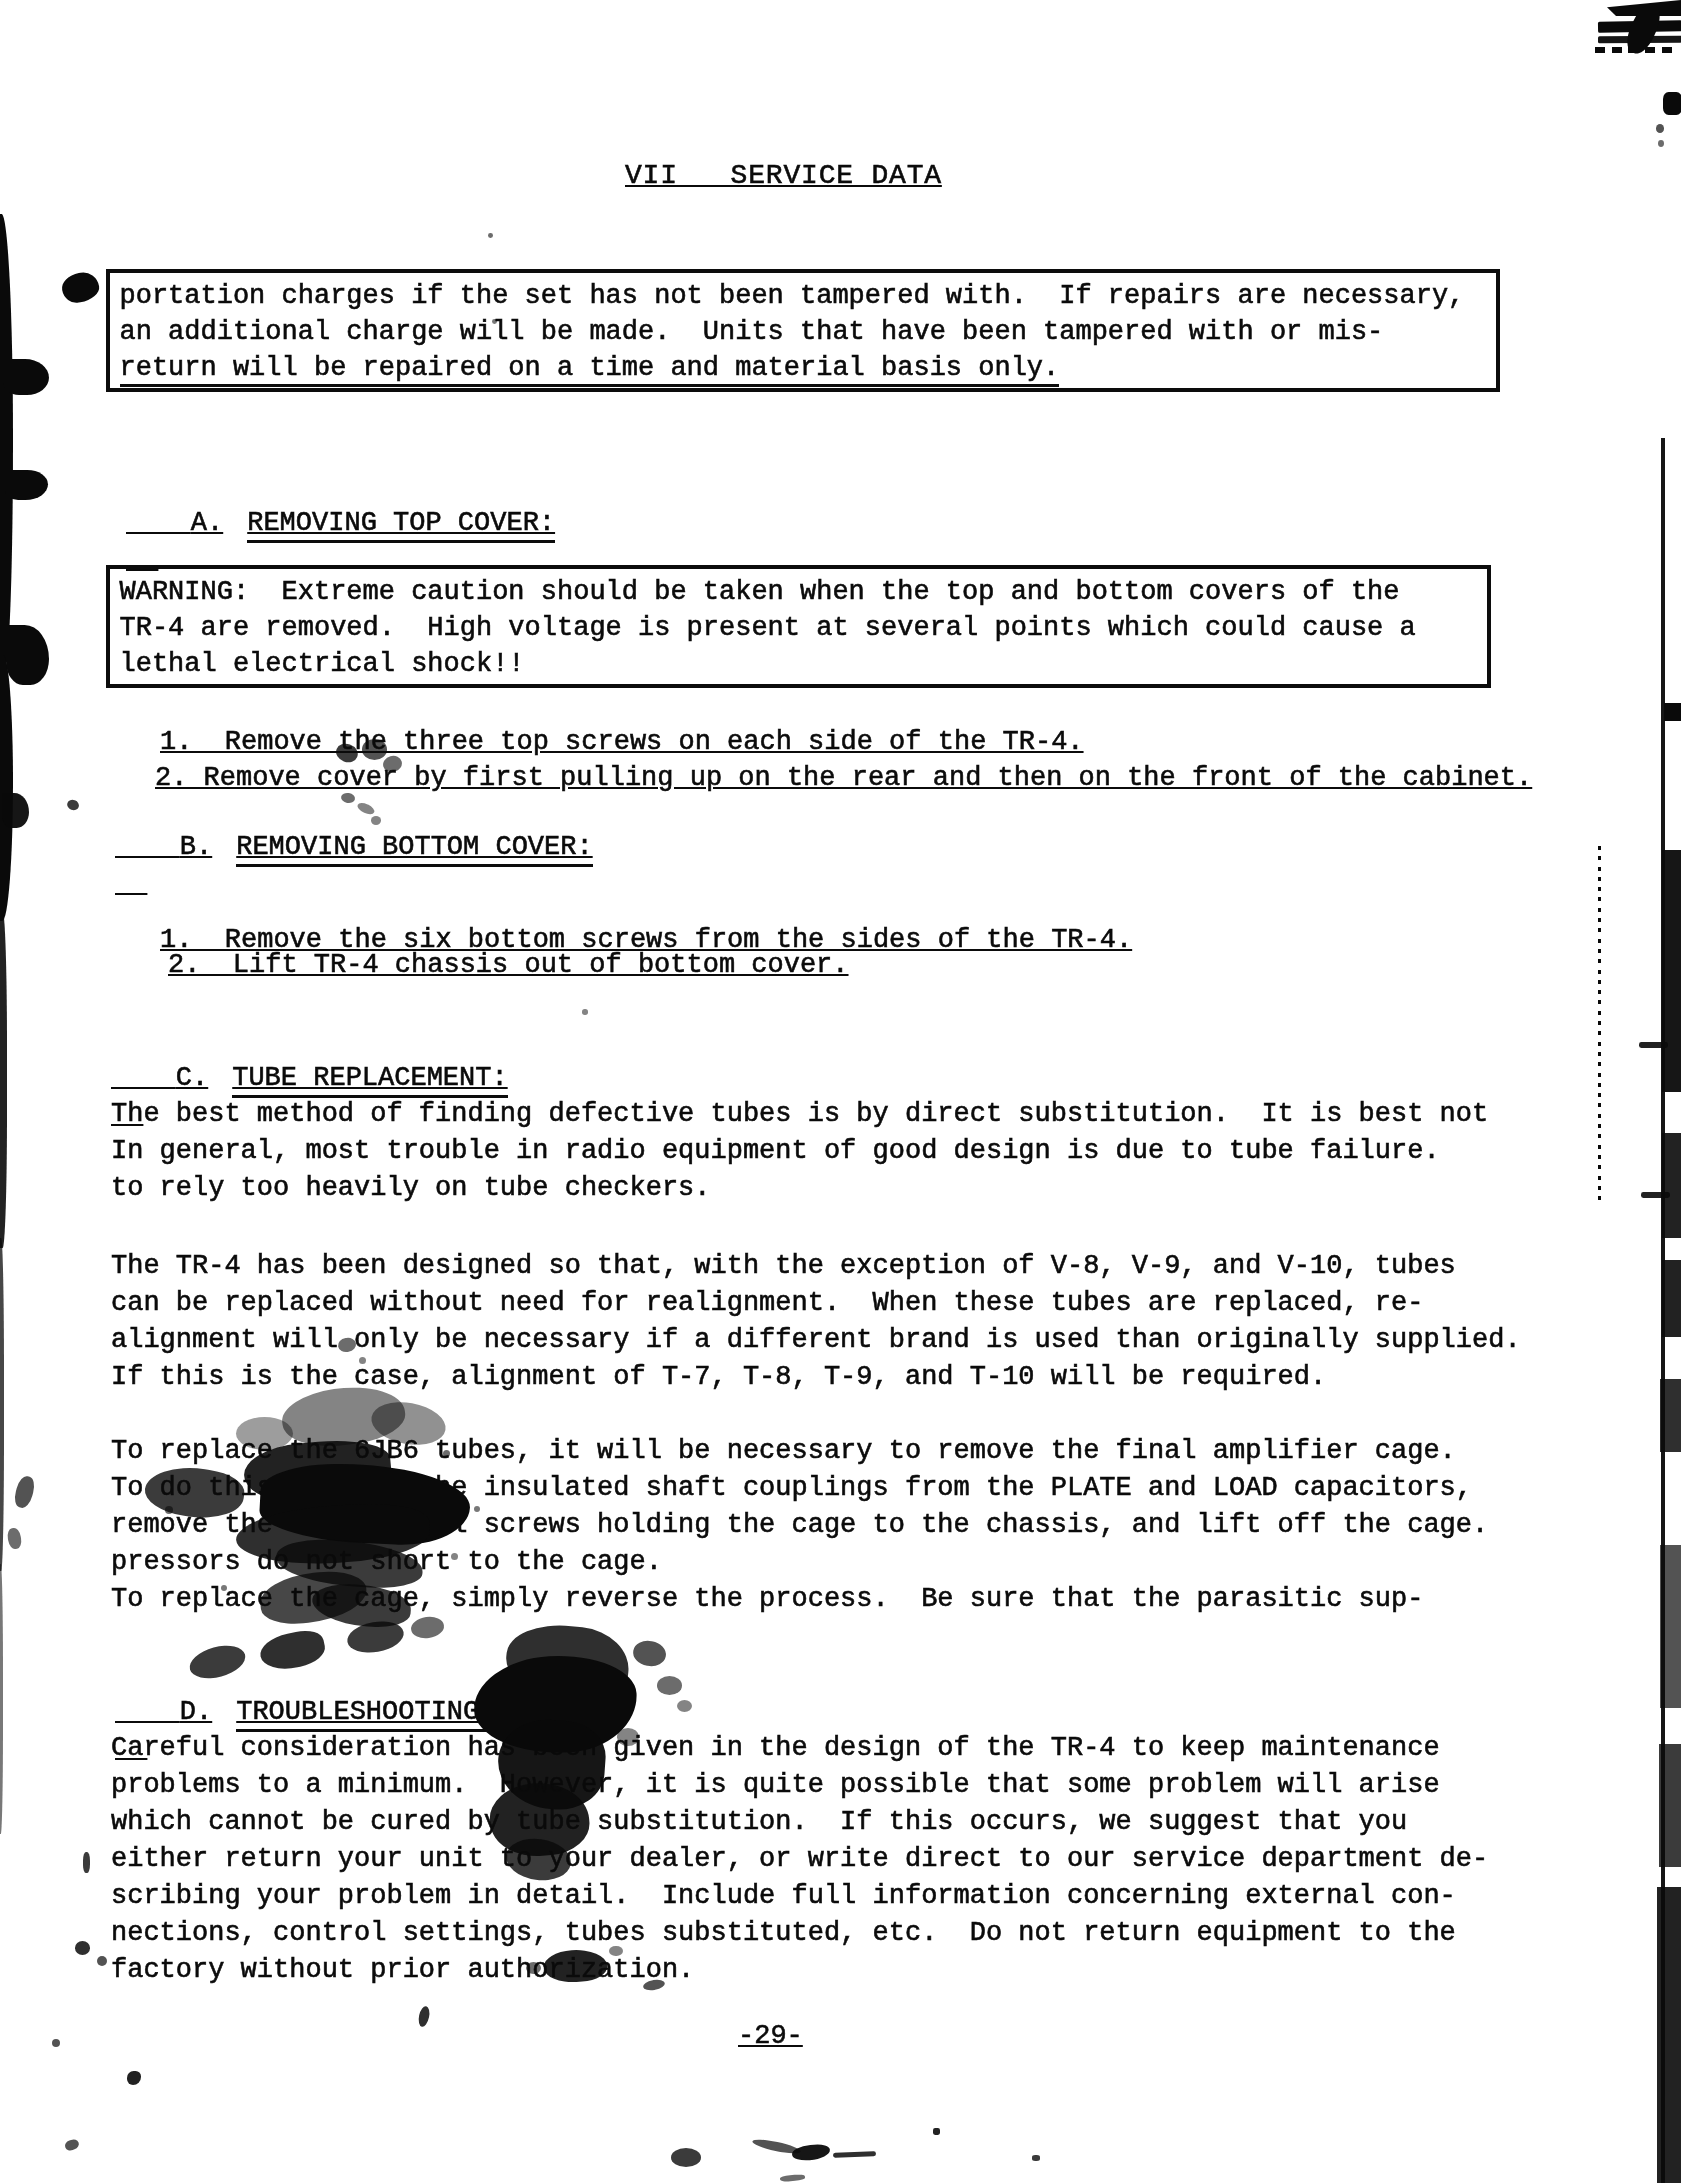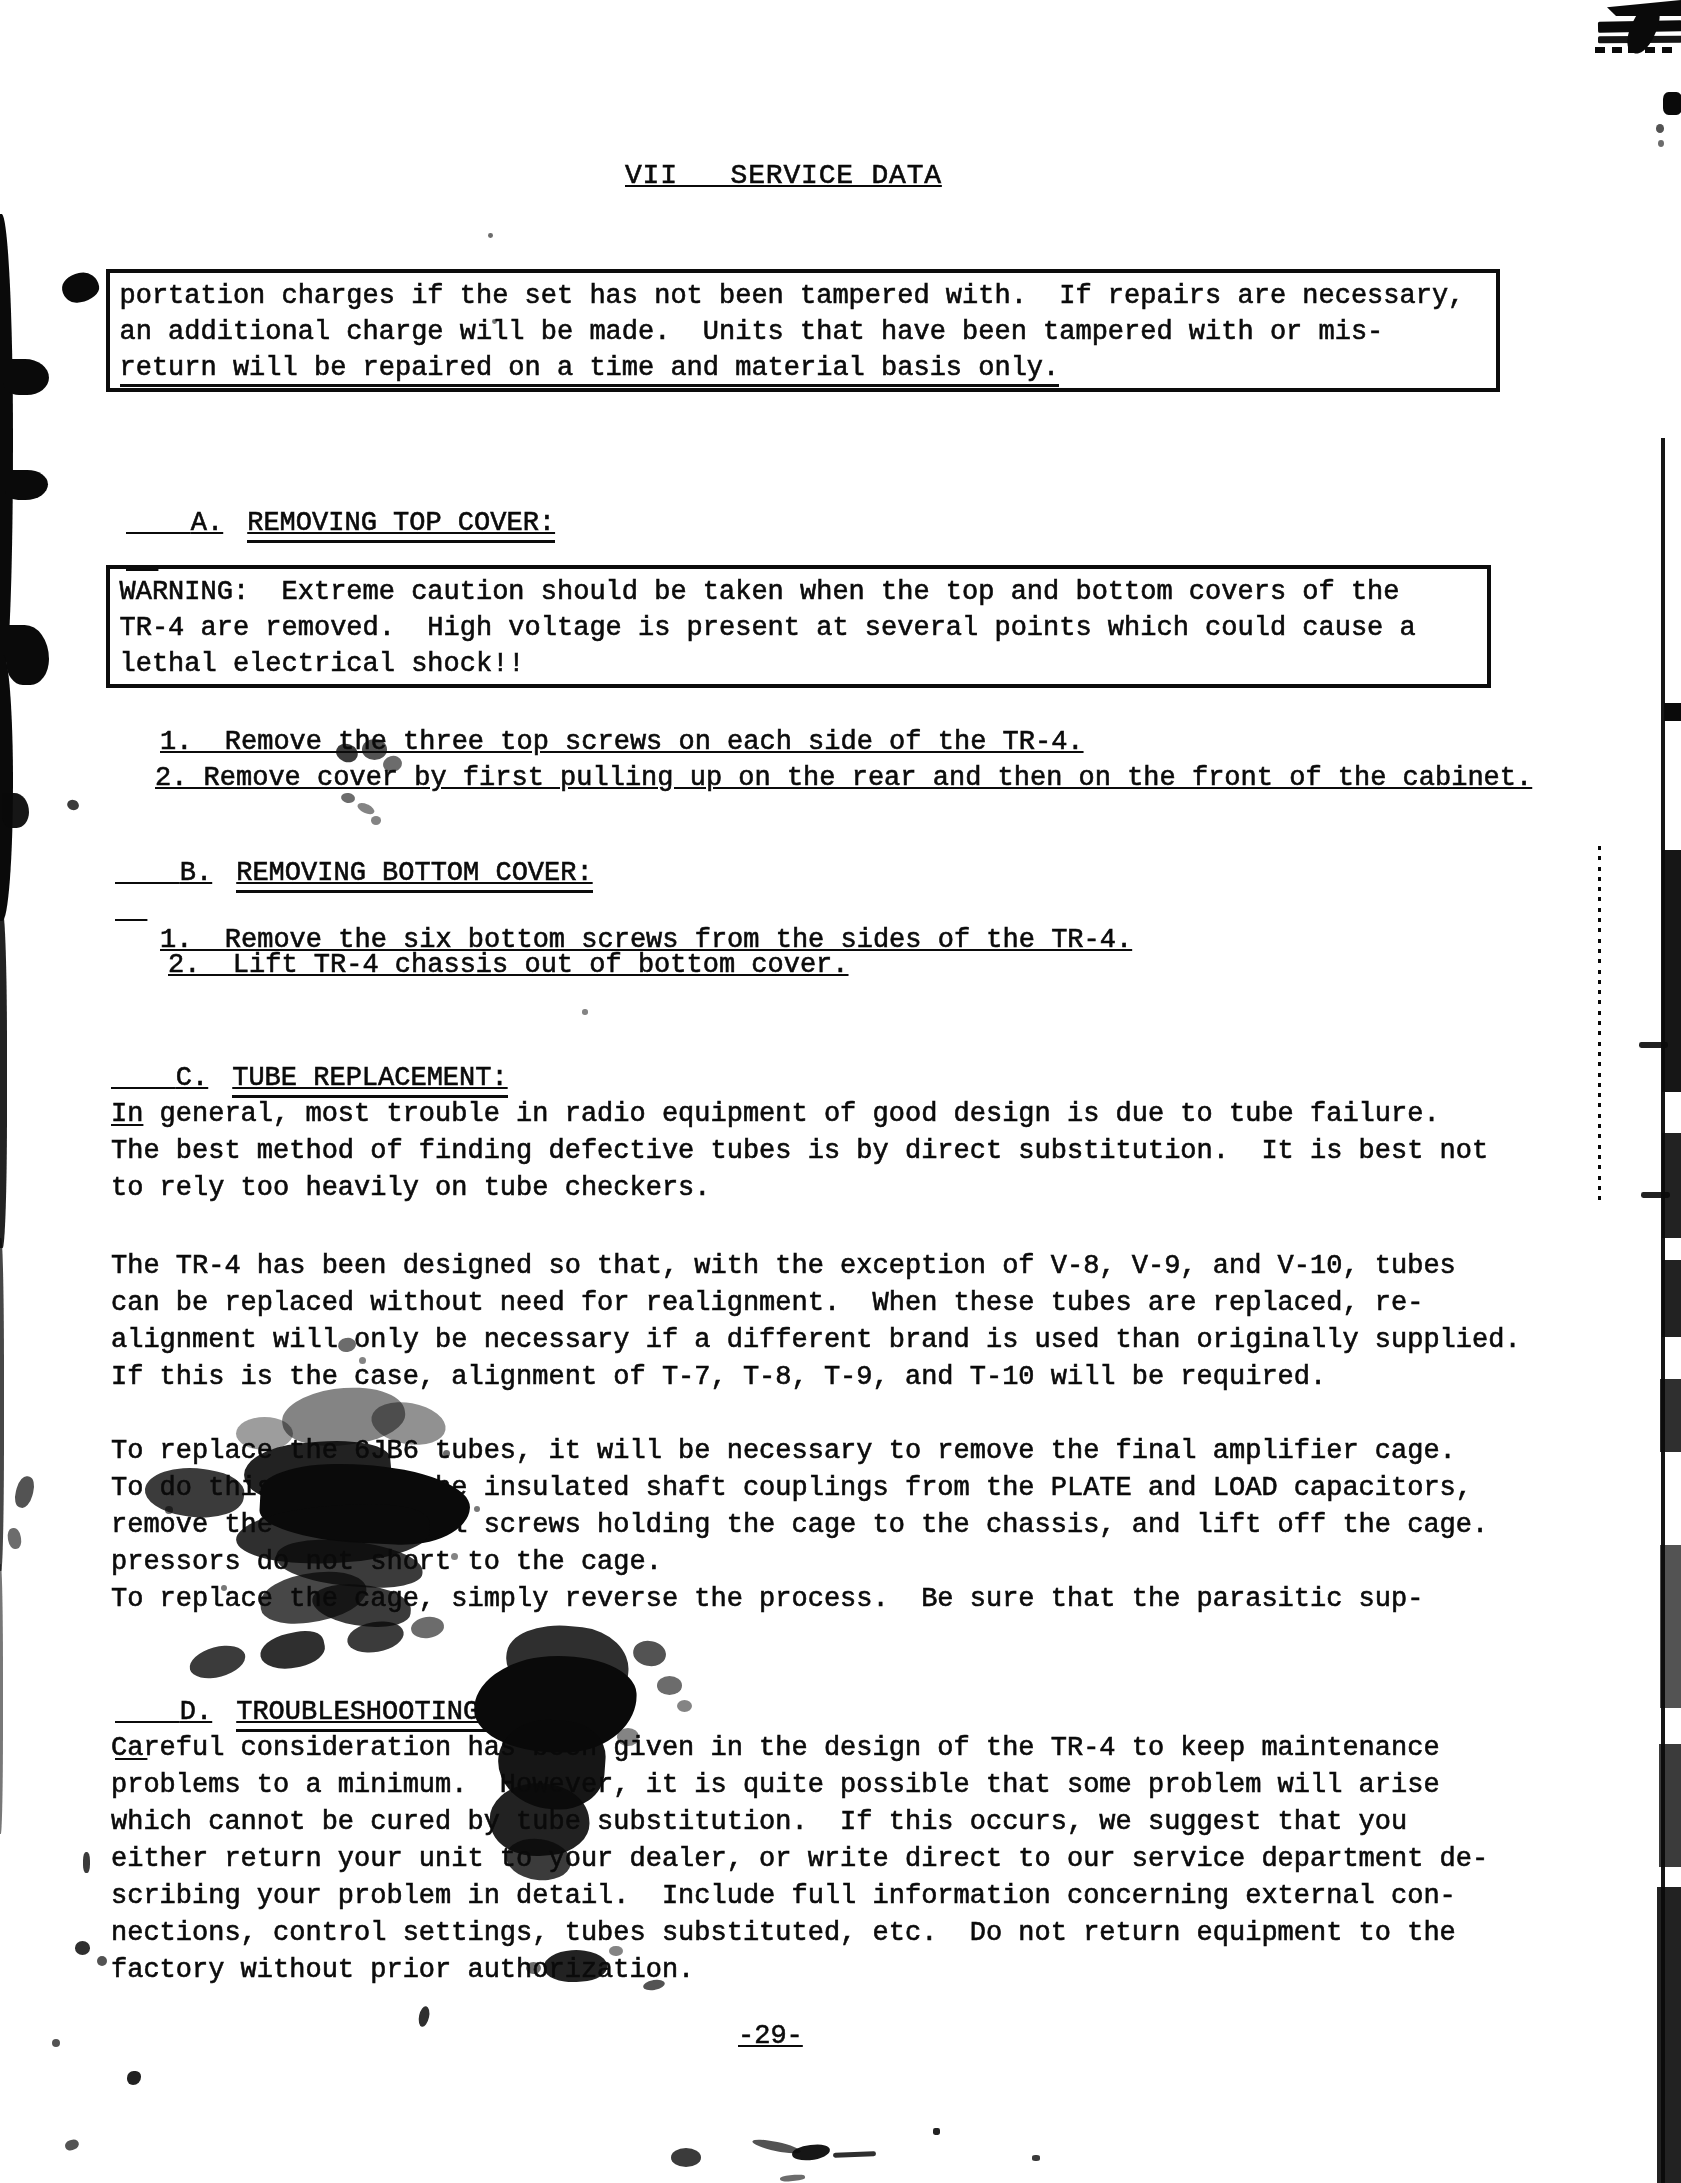--- a/index.html
+++ b/index.html
@@ -50,34 +50,34 @@
 
   <div class="box" style="left:106px; top:565px; width:1363px;">
     <div class="line">WARNING:  Extreme caution should be taken when the top and bottom covers of the</div>
     <div class="line">TR-4 are removed.  High voltage is present at several points which could cause a</div>
     <div class="line">lethal electrical shock!!</div>
   </div>
 
   <div class="abs line" style="left:160px; top:724px;">1.  Remove the three top screws on each side of the TR-4.</div>
   <div class="abs line" style="left:155px; top:760px;">2. Remove cover by first pulling up on the rear and then on the front of the cabinet.</div>
 
-  <div class="abs line heading-line" style="left:115px; top:818px;">
+  <div class="abs line heading-line" style="left:115px; top:792px;">
     <span>B.</span><span class="u">REMOVING BOTTOM COVER:</span>
   </div>
 
   <div class="abs line" style="left:160px; top:922px;">1.  Remove the six bottom screws from the sides of the TR-4.</div>
   <div class="abs line" style="left:168px; top:947px;">2.  Lift TR-4 chassis out of bottom cover.</div>
 
   <div class="abs line heading-line" style="left:111px; top:1023px;">
     <span>C.</span><span class="u">TUBE REPLACEMENT:</span>
   </div>
 
   <div class="para" style="left:111px; top:1096px;">
+    <div class="line">The best method of finding defective tubes is by direct substitution.  It is best not</div>
     <div class="line">In general, most trouble in radio equipment of good design is due to tube failure.</div>
-    <div class="line">The best method of finding defective tubes is by direct substitution.  It is best not</div>
     <div class="line">to rely too heavily on tube checkers.</div>
   </div>
 
   <div class="para" style="left:111px; top:1248px;">
     <div class="line">The TR-4 has been designed so that, with the exception of V-8, V-9, and V-10, tubes</div>
     <div class="line">can be replaced without need for realignment.  When these tubes are replaced, re-</div>
     <div class="line">alignment will only be necessary if a different brand is used than originally supplied.</div>
     <div class="line">If this is the case, alignment of T-7, T-8, T-9, and T-10 will be required.</div>
   </div>
 

